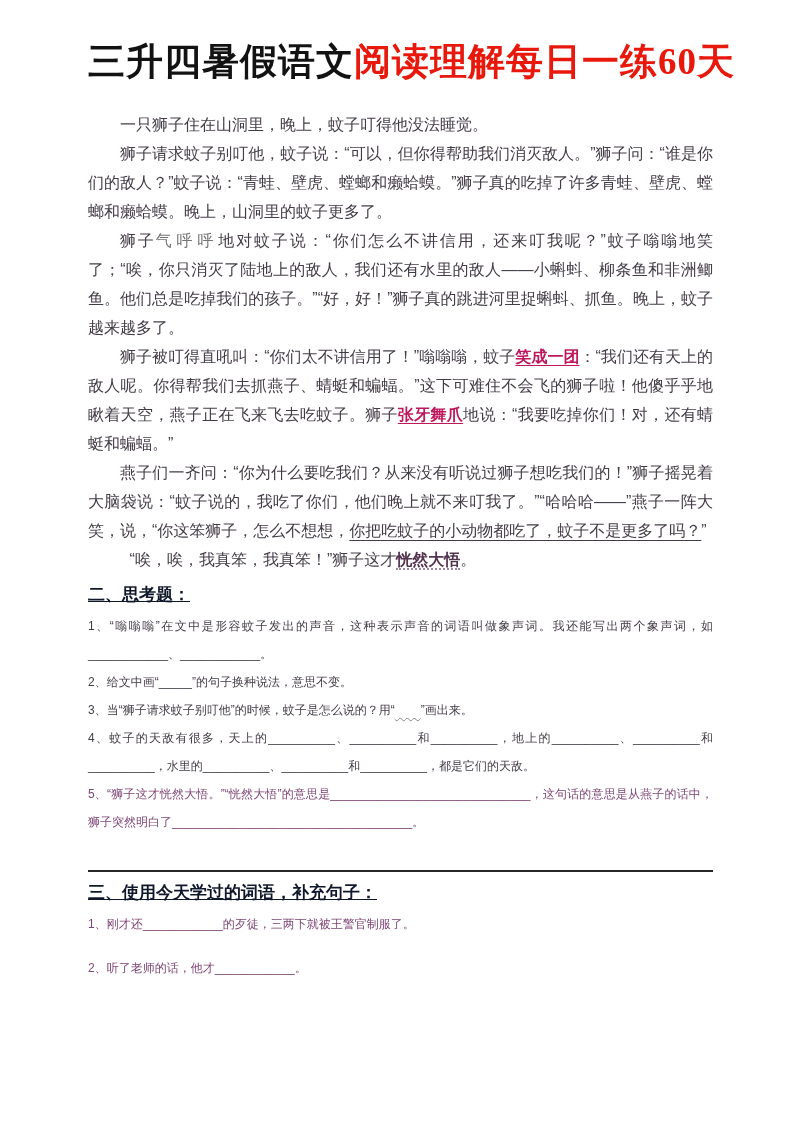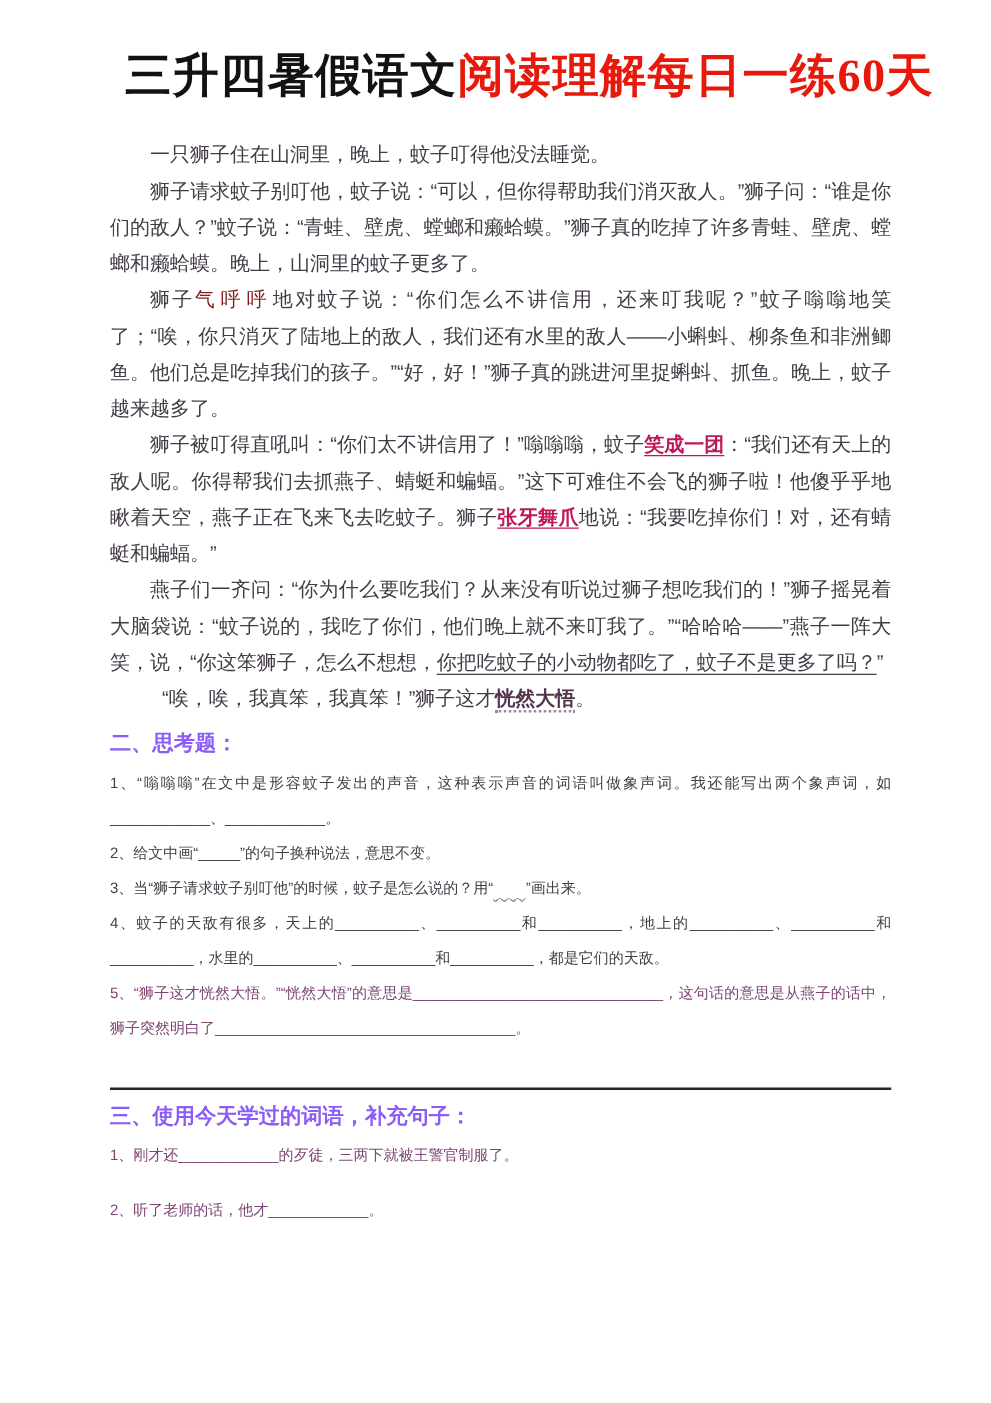--- a/index.html
+++ b/index.html
@@ -14,21 +14,21 @@
     box-sizing:border-box;
     padding:40px 80px 0 88px;
   }
   .doc-title{
     text-align:center;
     font-family:"Liberation Serif","DejaVu Serif",serif;
     font-weight:900;
     font-size:37px;
     letter-spacing:1px;
     line-height:1.2;
-    margin:0 0 26px 12px;
+    margin:0 0 26px 0;
     white-space:nowrap;
   }
   .doc-title .t-black{color:#121212;}
   .doc-title .t-red{color:#e8190c;}
   .doc-subtitle{
     text-align:center;
     font-weight:bold;
     font-size:27px;
     color:#121212;
     margin:0 0 38px 0;
@@ -36,44 +36,45 @@
   }
   .story p{
     margin:0;
     font-size:16px;
     line-height:29px;
     text-indent:2em;
     text-align:justify;
   }
   .story p.more-indent{text-indent:2.6em;}
   .em-spaced{
-    color:#7f1d1d;
+    color:#737373;
     letter-spacing:3px;
   }
   .em-bold-underline{
     font-weight:bold;
     color:#be185d;
     text-decoration:underline;
     text-underline-offset:3px;
   }
   .em-bold-dotted{
     font-weight:bold;
     color:#53344e;
     border-bottom:2px dotted #9a8698;
   }
   .u-sentence{
     text-decoration:underline;
     text-underline-offset:4px;
   }
   .sec-heading{
     font-weight:bold;
     font-size:17px;
-    color:#8b5cf6;
+    color:#0f172a;
     margin:8px 0 4px 0;
     line-height:26px;
+    text-decoration:underline;
   }
   .q p, .question{
     margin:0;
     font-size:12px;
     line-height:28px;
     text-align:justify;
   }
   .question{display:block;}
   .q-gap{margin-top:4px;}
   .purple{color:#7d4574;}

